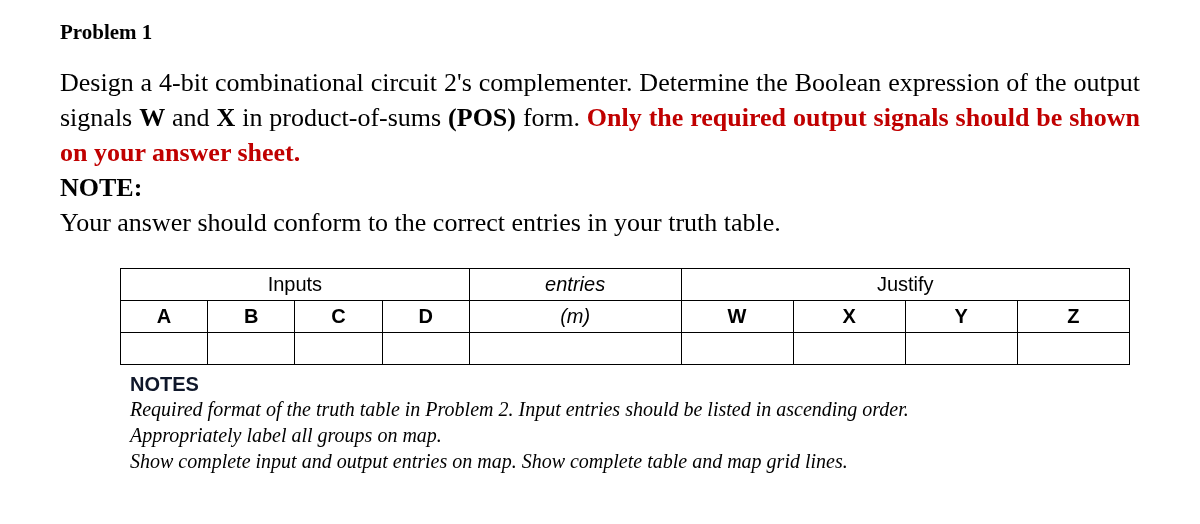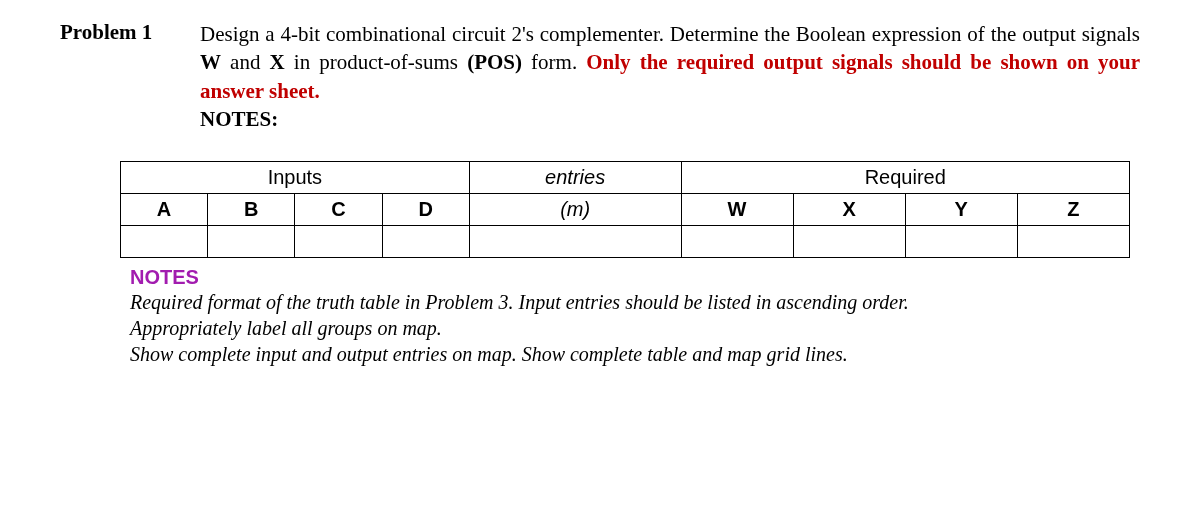--- a/index.html
+++ b/index.html
@@ -1,18 +1,19 @@
 <!DOCTYPE html>
 <html><head>
   <meta charset="utf-8">
   <style>
     * {
       box-sizing: border-box;
       margin: 0;
       padding: 0;
+      flex-direction: column;
     }
     body {
       font-family: Georgia, 'Times New Roman', serif;
       background: #ffffff;
       width: 1200px;
       height: 524px;
       padding: 20px 60px;
       color: #000;
     }
     .problem-container {
@@ -20,21 +21,21 @@
       align-items: flex-start;
       gap: 20px;
     }
     .problem-label {
       font-weight: bold;
       font-size: 21px;
       white-space: nowrap;
       min-width: 120px;
     }
     .problem-body {
-      font-size: 21px;
+      font-size: 26px;
       line-height: 1.35;
       flex: 1;
     }
     .problem-text {
       text-align: justify;
     }
     .bold {
       font-weight: bold;
     }
     .red-bold {
@@ -74,50 +75,51 @@
     .col-minterm { width: 170px; }
     .col-output { width: 90px; }
     .notes-section {
       margin-top: 8px;
       margin-left: 70px;
       margin-right: 20px;
     }
     .notes-label {
       font-family: Arial, Helvetica, sans-serif;
       font-weight: bold;
-      color: #a21caf;
+      color: #0f172a;
       font-size: 20px;
     }
     .notes-body {
       font-family: Georgia, 'Times New Roman', serif;
       font-style: italic;
       font-size: 20px;
       line-height: 1.3;
     }
   </style>
 </head>
 <body>
 
 <div class="problem-container">
   <div class="problem-label">Problem 1</div>
   <div class="problem-body">
     <div class="problem-text">
       <span>Design a 4-bit combinational circuit 2's complementer. Determine the Boolean expression of the output signals </span><span class="bold">W</span><span> and </span><span class="bold">X</span><span> in product-of-sums </span><span class="bold">(POS)</span><span> form. </span><span class="red-bold">Only the required output signals should be shown on your answer sheet.</span>
     </div>
-    <div class="note-label">NOTES:</div>
+    <div class="note-label">NOTE:</div>
+    <div>Your answer should conform to the correct entries in your truth table.</div>
   </div>
 </div>
 
 <div class="table-wrapper">
   <table class="truth-table">
     <tbody>
         <tr>
       <td colspan="4" class="group-header">Inputs</td>
       <td class="group-header italic">entries</td>
-      <td colspan="4" class="group-header">Required</td>
+      <td colspan="4" class="group-header">Justify</td>
     </tr>
     <tr>
       <td class="col-input bold-cell">A</td>
       <td class="col-input bold-cell">B</td>
       <td class="col-input bold-cell">C</td>
       <td class="col-input bold-cell">D</td>
       <td class="col-minterm italic">(m)</td>
       <td class="col-output bold-cell">W</td>
       <td class="col-output bold-cell">X</td>
       <td class="col-output bold-cell">Y</td>
@@ -134,17 +136,17 @@
       <td class="col-output">&nbsp;</td>
       <td class="col-output">&nbsp;</td>
     </tr>
   </tbody>
     </table>
 </div>
 
 <div class="notes-section">
   <div class="notes-label">NOTES</div>
   <div class="notes-body">
-    <div>Required format of the truth table in Problem 3. Input entries should be listed in ascending order.</div>
+    <div>Required format of the truth table in Problem 2. Input entries should be listed in ascending order.</div>
     <div>Appropriately label all groups on map.</div>
     <div>Show complete input and output entries on map. Show complete table and map grid lines.</div>
   </div>
 </div>
 
 </body></html>

